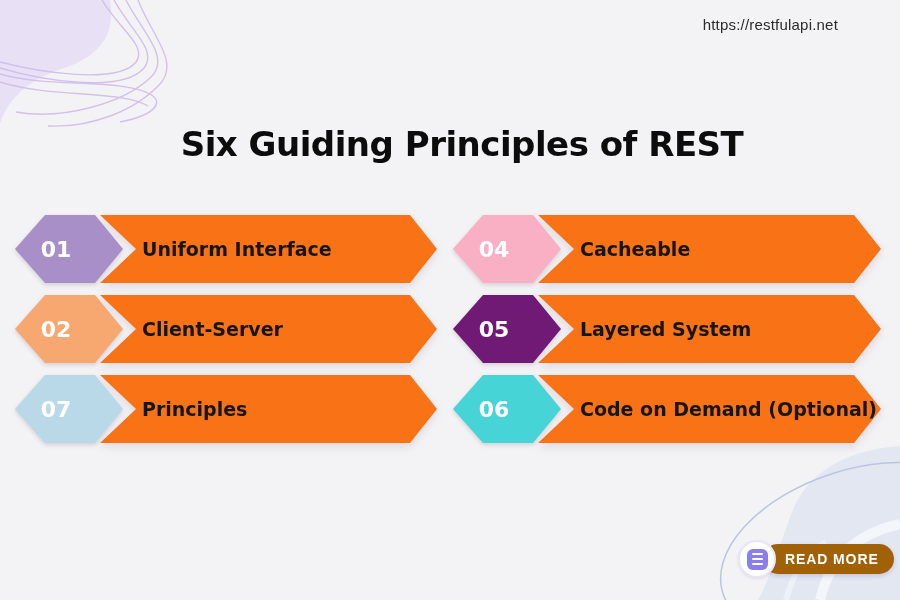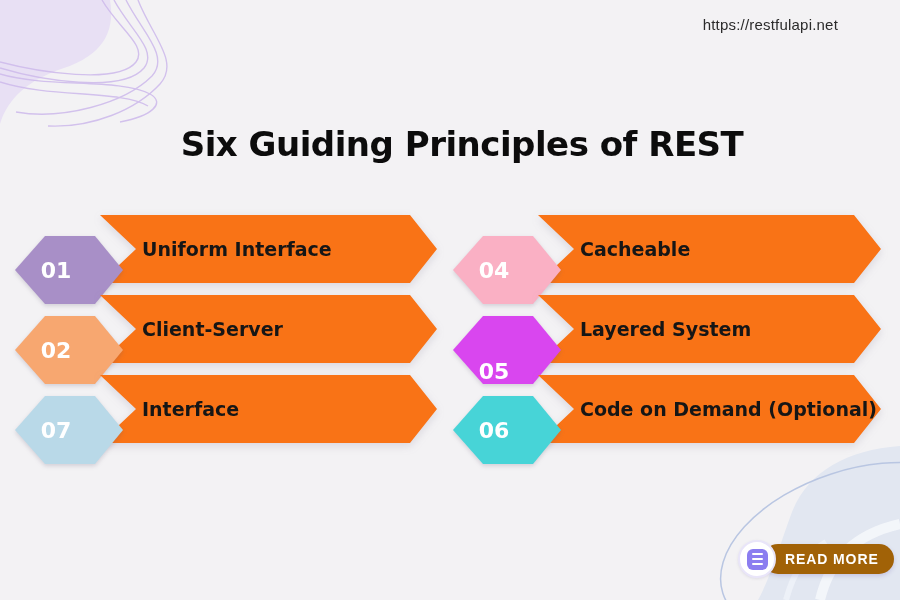--- a/index.html
+++ b/index.html
@@ -41,21 +41,21 @@
   .badge-wrap{
     position:absolute;left:0;top:0;width:108px;height:68px;
     filter:drop-shadow(0 2px 2px rgba(95,85,115,.22));
   }
   .badge{
     width:100%;height:100%;box-sizing:border-box;
     clip-path:polygon(0 50%,30px 0,calc(100% - 28px) 0,100% 50%,calc(100% - 28px) 100%,30px 100%);
     display:flex;align-items:center;justify-content:center;
     padding-right:26px;
     color:#ffffff;font-family:"DejaVu Sans",sans-serif;
-    font-weight:bold;font-size:22px;margin-top:21px;
+    font-weight:bold;font-size:22px;
   }
 
   .card-wrap{
     position:absolute;left:85px;right:0;top:0;bottom:0;
     filter:drop-shadow(0 3px 4px rgba(105,95,125,.18));
   }
   .card{
     width:100%;height:100%;background:#f97316;box-sizing:border-box;
     clip-path:polygon(0 0,calc(100% - 27px) 0,100% 50%,calc(100% - 27px) 100%,0 100%,36px 50%);
     display:flex;align-items:center;
@@ -141,21 +141,21 @@
       <div class="badge-wrap">
           <div class="badge" style="background: rgb(247, 167, 112);">
         <span>02</span>
       </div>
         </div>
     </div>
 
     <div class="item">
       <div class="card-wrap">
           <div class="card">
-        <span>Interface</span>
+        <span>Principles</span>
       </div>
         </div>
       <div class="badge-wrap">
           <div class="badge" style="background: rgb(185, 217, 232);">
         <span>07</span>
       </div>
         </div>
     </div>
 
     <div class="item">
@@ -171,21 +171,21 @@
         </div>
     </div>
 
     <div class="item">
       <div class="card-wrap">
           <div class="card">
         <span>Layered System</span>
       </div>
         </div>
       <div class="badge-wrap">
-          <div class="badge" style="background: #d946ef; align-items: flex-end;">
+          <div class="badge" style="background: #701a75;">
         <span>05</span>
       </div>
         </div>
     </div>
 
     <div class="item">
       <div class="card-wrap">
           <div class="card">
         <span>Code on Demand (Optional)</span>
       </div>

